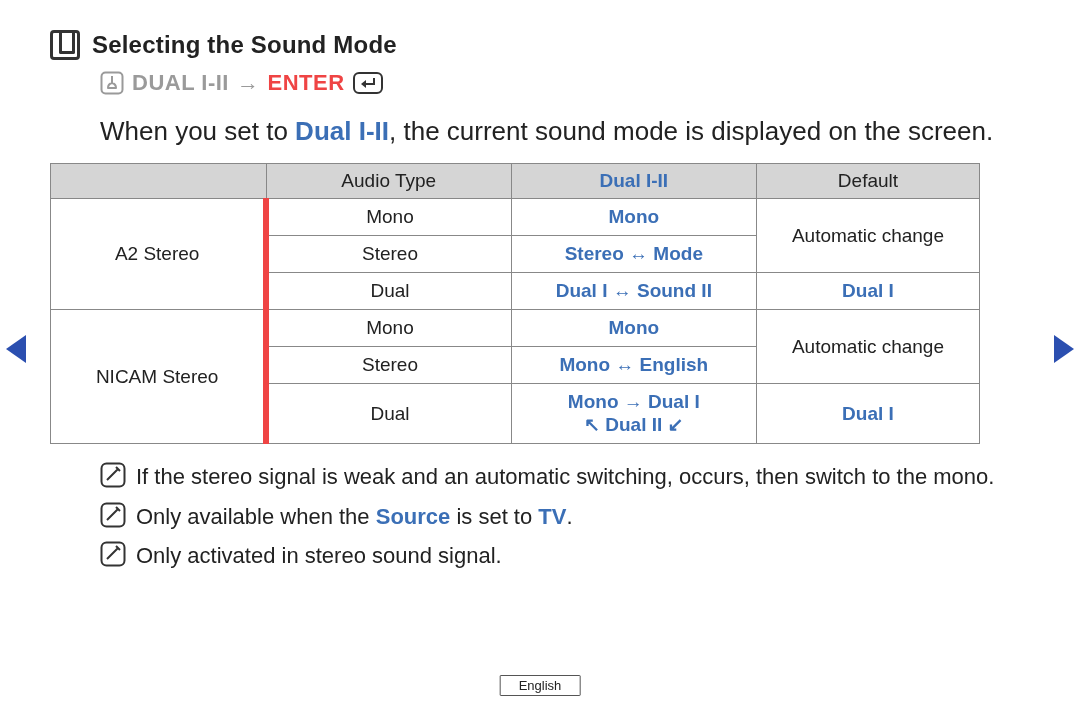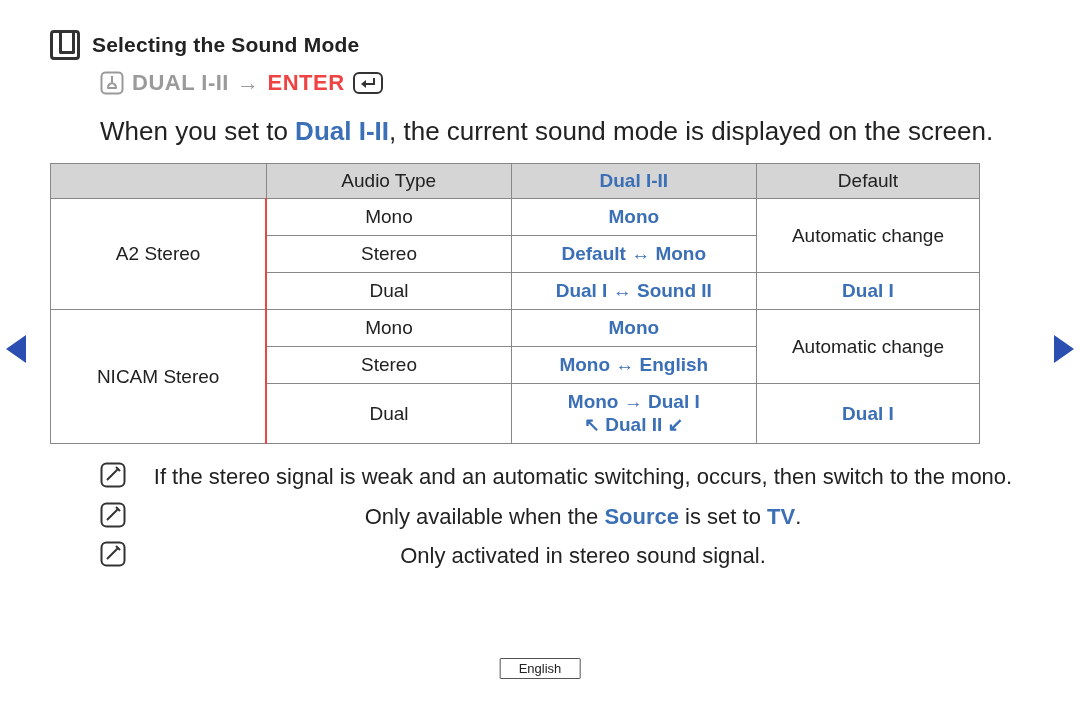--- a/index.html
+++ b/index.html
@@ -40,21 +40,21 @@
     top: -2px;
     width: 10px;
     height: 20px;
     border-left: 3px solid #333;
     border-right: 3px solid #333;
     border-bottom: 3px solid #333;
     border-bottom-left-radius: 2px;
     border-bottom-right-radius: 2px;
   }
   .title {
-    font-size: 21px;
+    font-size: 24px;
     font-weight: bold;
     letter-spacing: 0.2px;
   }
   .path-row {
     margin-top: 10px;
     margin-left: 50px;
     display: flex;
     align-items: center;
     gap: 8px;
     font-size: 22px;
@@ -91,32 +91,31 @@
     border-right: 1px solid #888;
   }
   table.sound th:first-child { border-left: 1px solid #888; }
   table.sound th.blue-h { color: #3b6fb6; font-weight: bold; }
   table.sound td {
     padding: 7px 4px;
     text-align: center;
     vertical-align: middle;
   }
   
-  table.sound td.c1 { border-left: 1px solid #888; border-right: 2px solid #ef4444; }
+  table.sound td.c1 { border-left: 1px solid #888; border-right: 6px solid #ef4444; }
   table.sound td.c2 { border-right: 1px solid #888; }
   table.sound td.c3 { border-right: 1px solid #888; }
   table.sound td.c4 { border-right: 1px solid #888; }
   .hb { border-bottom: 1px solid #888; }
   .ht { border-top: 1px solid #888; }
 
   .notes {
     margin-top: 18px;
     margin-left: 50px;
     font-size: 22px;
-    text-align: center;
   }
   .note-row {
     display: flex;
     align-items: flex-start;
     gap: 10px;
     margin-bottom: 10px;
     line-height: 1.35;
     max-width: 940px;
   }
   .note-row .txt { flex: 1; }
@@ -139,21 +138,21 @@
     width: 0; height: 0;
     border-top: 14px solid transparent;
     border-bottom: 14px solid transparent;
     border-left: 20px solid #2b4fb0;
   }
 
   .lang-badge {
     position: absolute;
     left: 50%;
     transform: translateX(-50%);
-    bottom: 26px;
+    bottom: 9px;
     border: 1px solid #555;
     font-size: 13px;
     padding: 2px 18px;
     border-radius: 1px;
     background: #fff;
   }
 </style>
 </head>
 <body>
 
@@ -197,21 +196,21 @@
     </tr>
 
     <tr>
       <td class="c1" rowspan="3">A2 Stereo</td>
       <td class="c2 hb">Mono</td>
       <td class="c3 hb blue">Mono</td>
       <td class="c4" rowspan="2">Automatic change</td>
     </tr>
     <tr>
       <td class="c2 hb">Stereo</td>
-      <td class="c3 hb blue">Default ↔ Mono</td>
+      <td class="c3 hb blue">Stereo ↔ Mode</td>
     </tr>
     <tr>
       <td class="c2">Dual</td>
       <td class="c3 blue">Dual I ↔ Sound II</td>
       <td class="c4 ht blue">Dual I</td>
     </tr>
 
     <tr>
       <td class="c1 ht hb" rowspan="3">NICAM Stereo</td>
       <td class="c2 ht hb">Mono</td>

